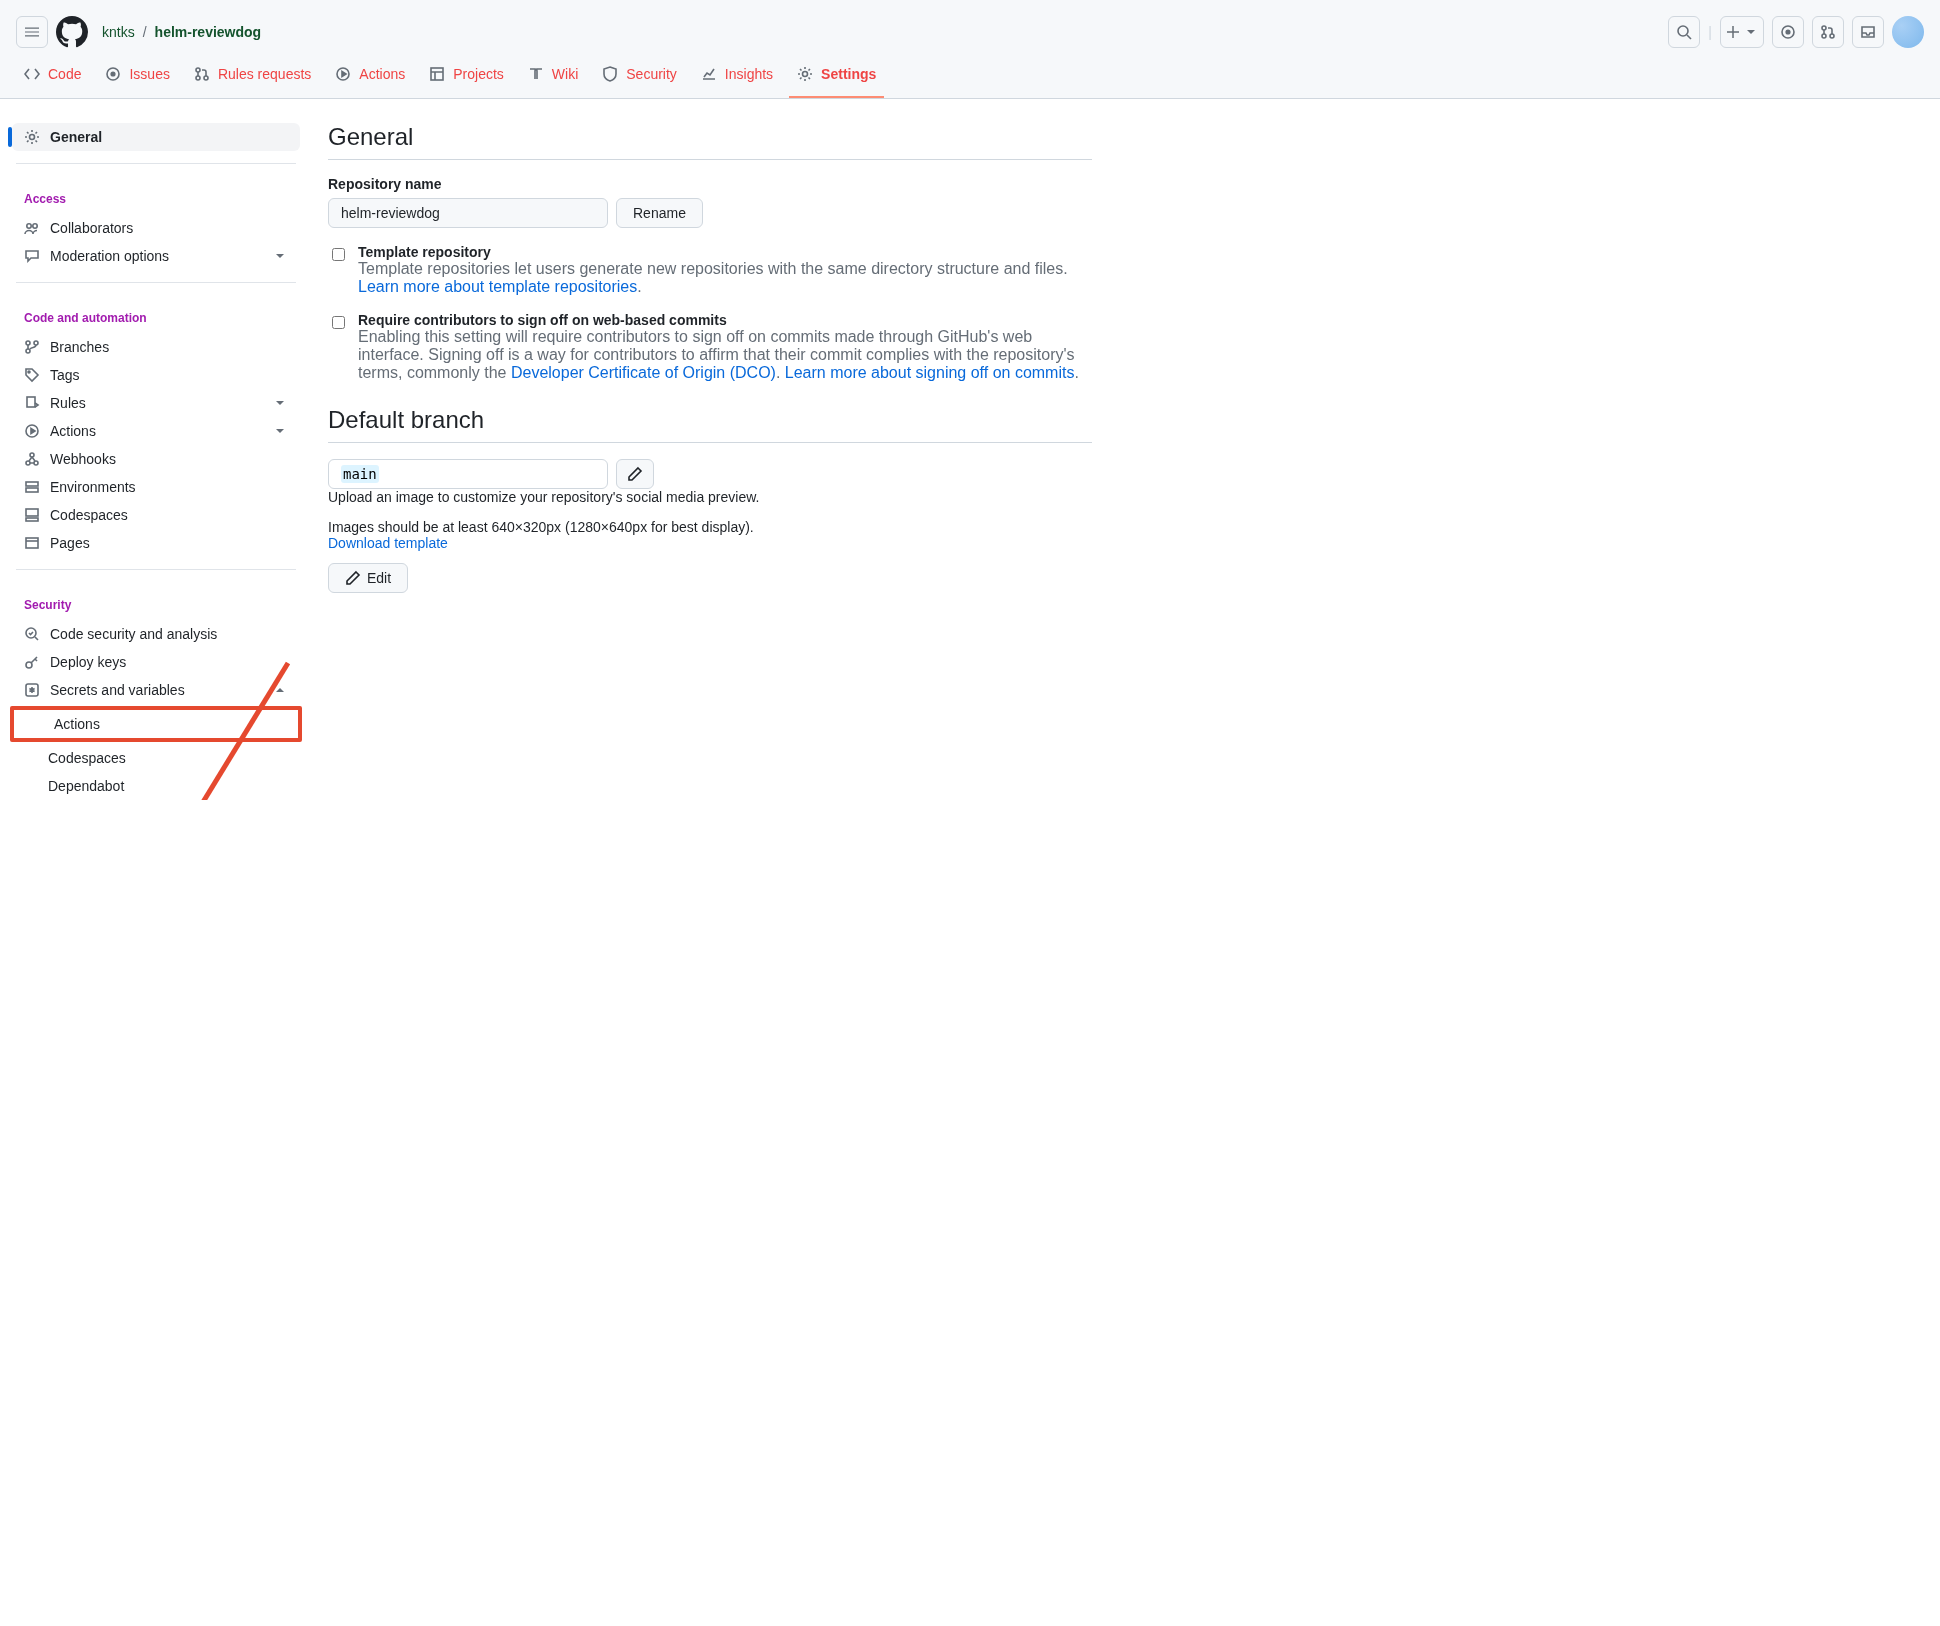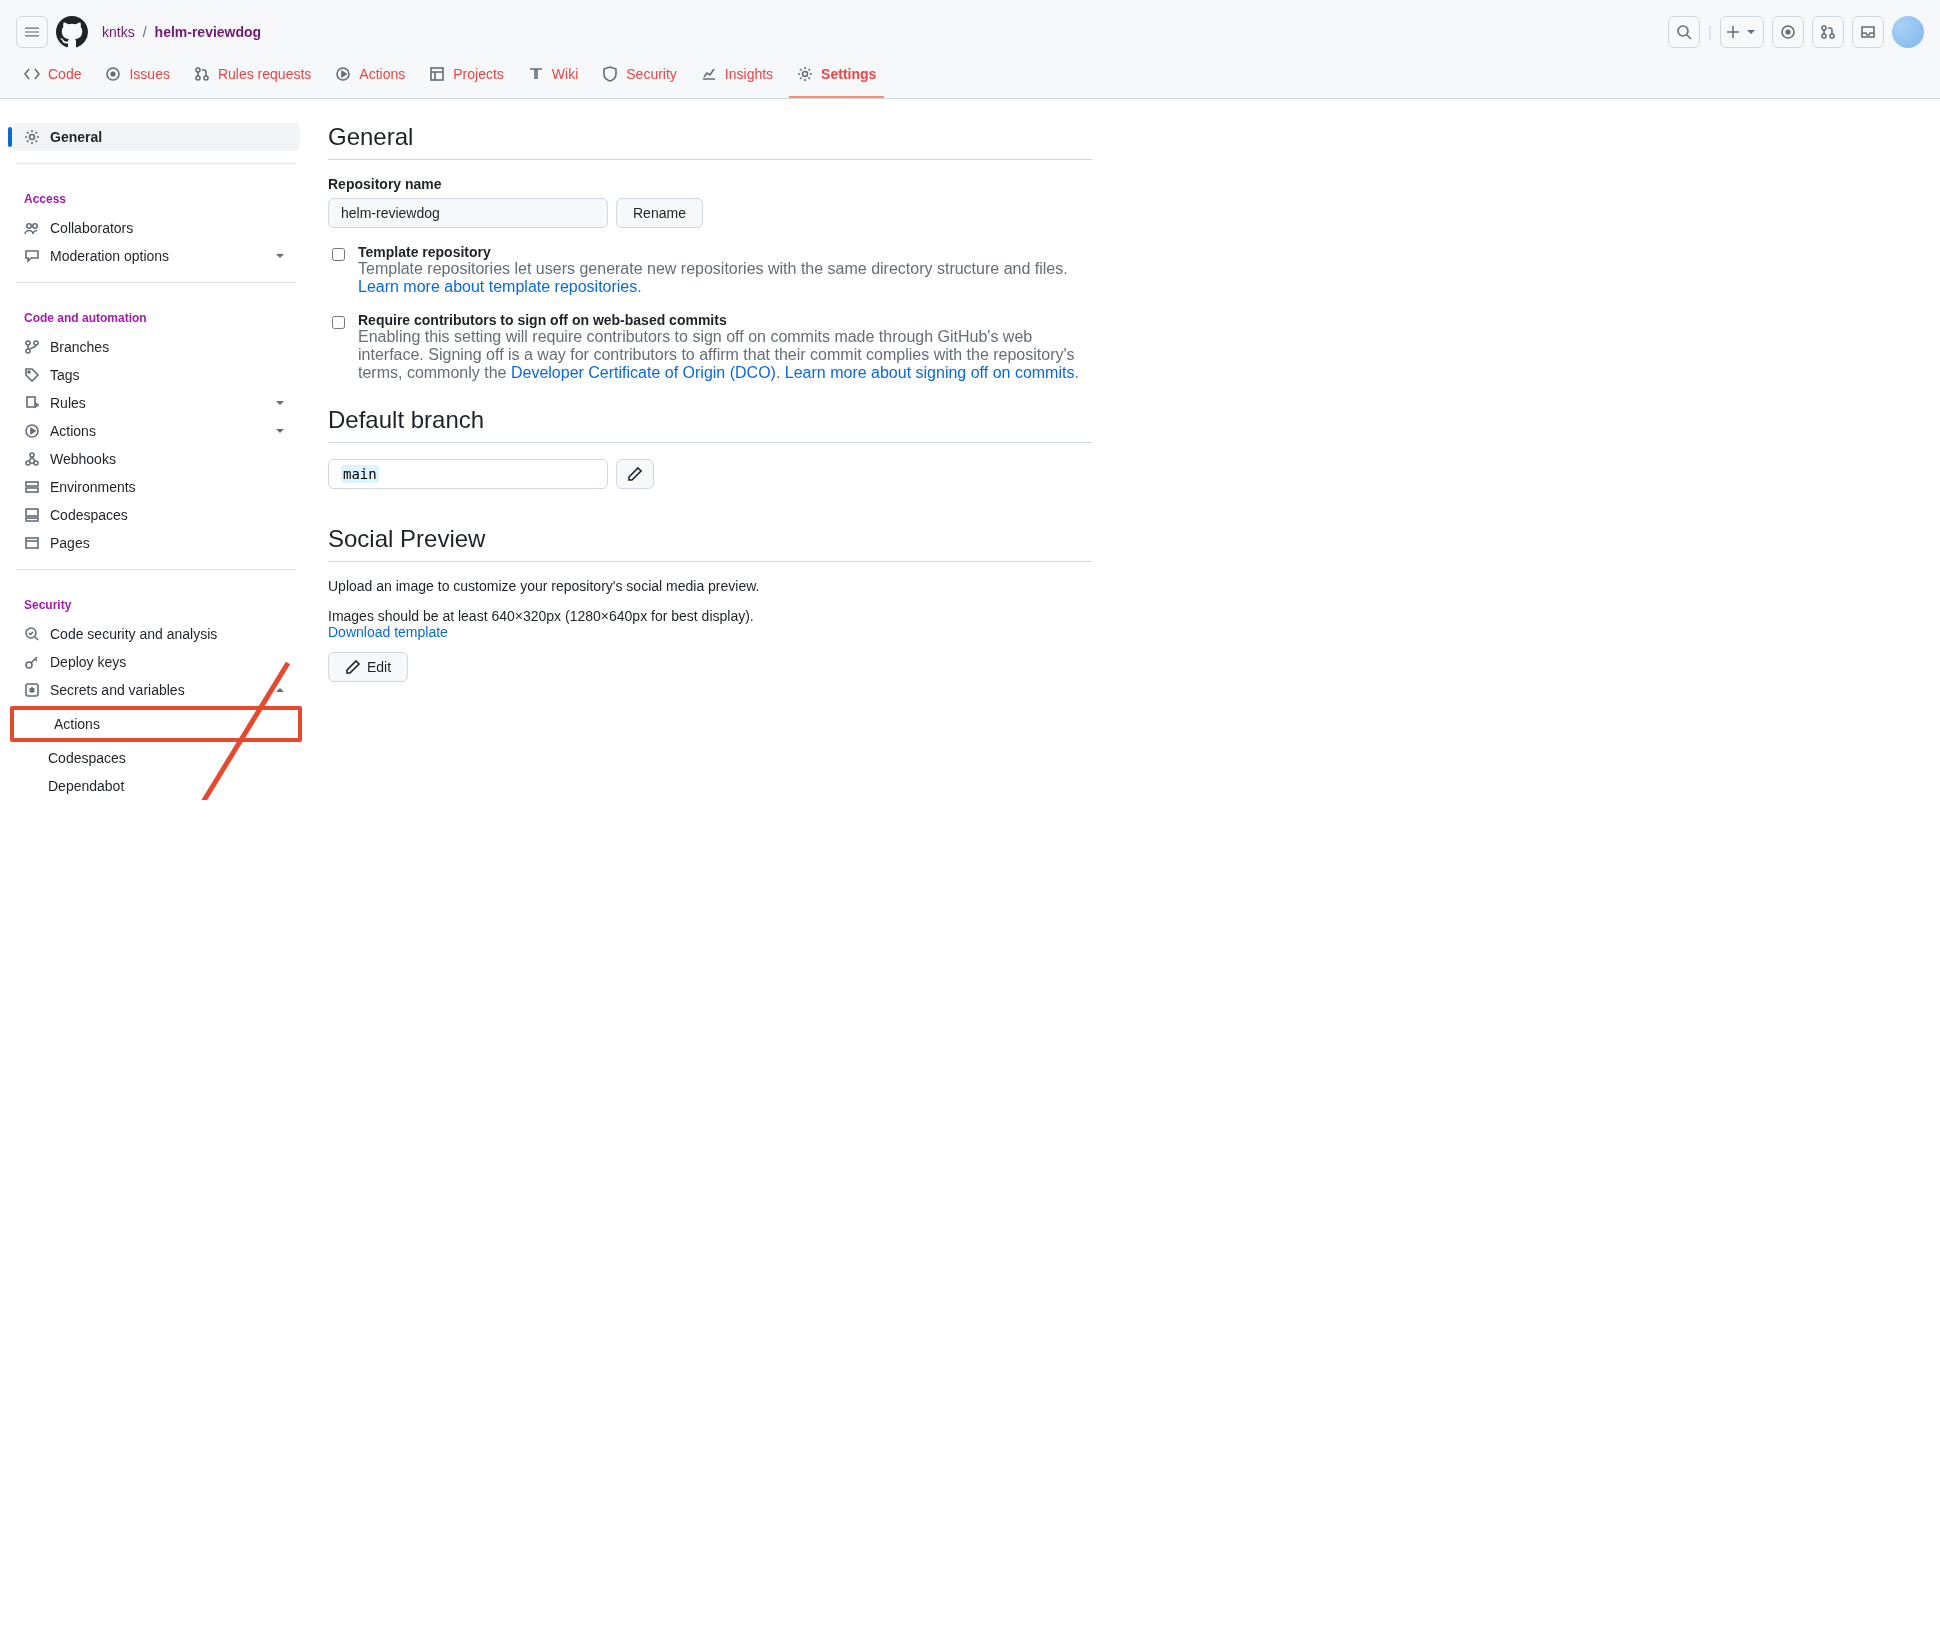--- a/index.html
+++ b/index.html
@@ -25,21 +25,21 @@
     background: #f6f8fa;
     cursor: pointer;
     color: #656d76;
   }
   .logo {
     width: 32px; height: 32px;
     color: #1f2328;
     display: flex; align-items: center; justify-content: center;
   }
   .breadcrumb { display: flex; align-items: center; gap: 8px; font-size: 14px; padding-left:6px;}
-  .breadcrumb a { color: #701a75; text-decoration: none; }
+  .breadcrumb a { color: #14532d; text-decoration: none; }
   .breadcrumb .sep { color: #656d76; }
   .breadcrumb .repo { font-weight: 600; }
   .spacer { flex: 1; }
   .plus-button { width: 44px; display:flex; gap:2px; }
   .avatar { width:32px; height:32px; border-radius:50%; background: radial-gradient(circle at 30% 30%, #a9d0f5, #7eb8ec); }
   .repo-nav {
     display: flex;
     align-items: center;
     gap: 8px;
     padding: 0 16px;
@@ -499,21 +499,20 @@
       <div class="code-box"><span class="hl">main</span></div>
       <button class="btn" style="padding:6px 10px">
         <span class="oct">
             <svg viewBox="0 0 16 16" fill="none" stroke="currentColor" stroke-width="1.6">
               <path d="M11 2l3 3-9 9H2v-3z"></path>
             </svg>
           </span>
       </button>
     </div>
 
-    <h2 class="section" style="margin-top:36px">Social Preview</h2>
     <p style="margin:0 0 14px 0">Upload an image to customize your repository's social media preview.</p>
     <p style="margin:0">
       <span>Images should be at least 640×320px (1280×640px for best display).</span><br>
       <a class="link">Download template</a>
     </p>
     <div style="margin-top:12px">
       <button class="btn">
         <span class="oct">
             <svg viewBox="0 0 16 16" fill="none" stroke="currentColor" stroke-width="1.6">
               <path d="M11 2l3 3-9 9H2v-3z"></path>

